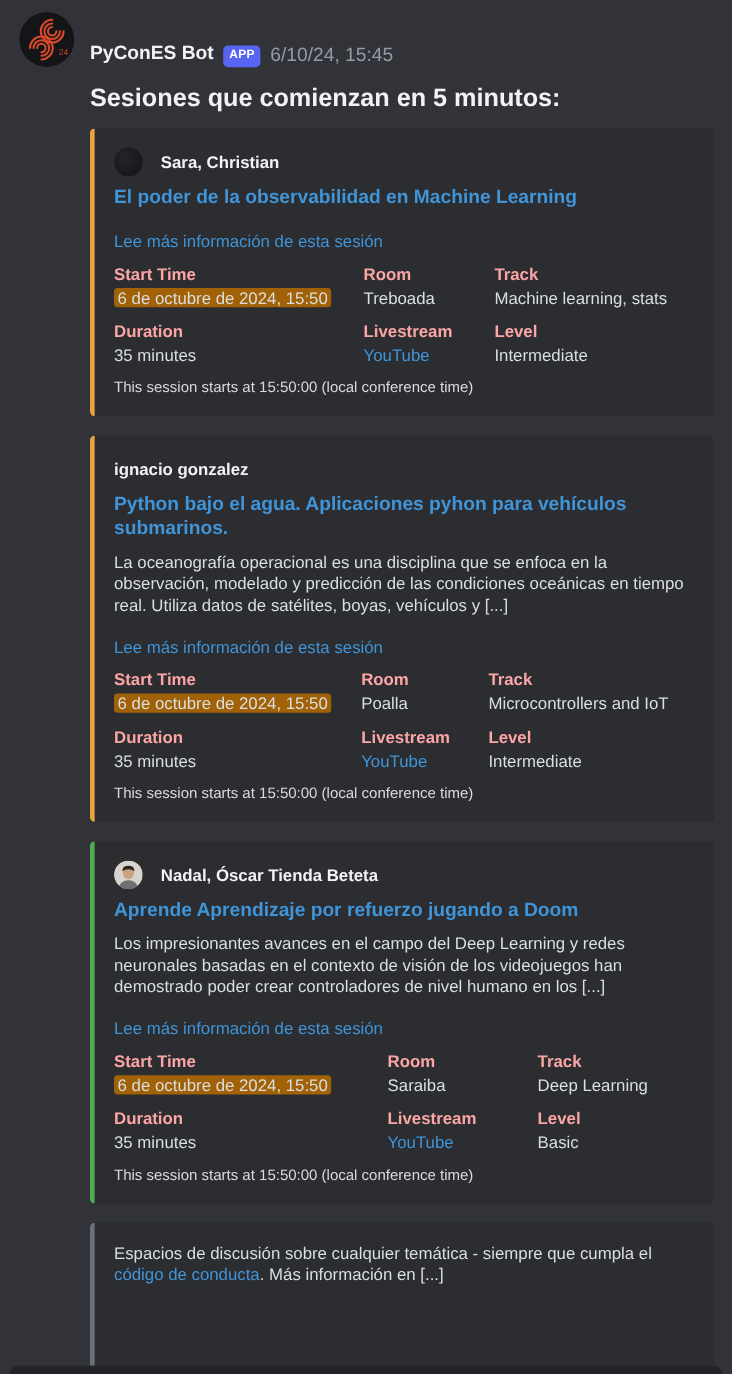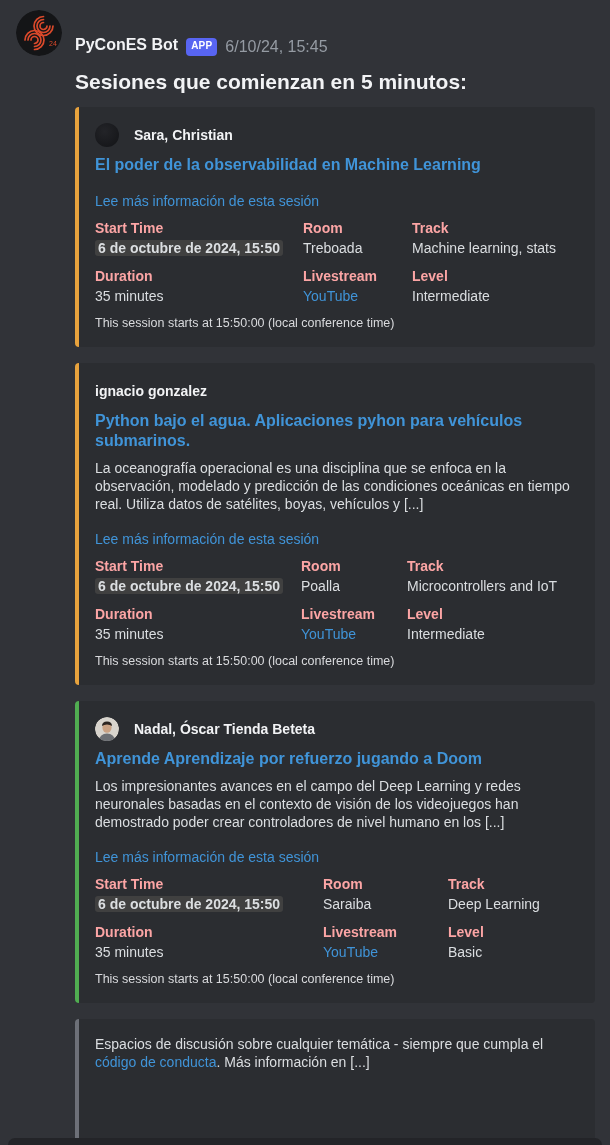--- a/index.html
+++ b/index.html
@@ -29,21 +29,21 @@
   .edesc{margin-top:8px;color:#dbdee1;font-size:14px;line-height:18px;}
   .edesc a{color:#4094d8;text-decoration:none;cursor:pointer;}
   .readmore{margin-top:17px;font-size:14px;line-height:18px;}
   .readmore a{color:#4094d8;text-decoration:none;cursor:pointer;}
   .fields{display:grid;margin-top:9px;row-gap:9px;}
   .cols-1 .fields{grid-template-columns:208px 109px auto;}
   .cols-2 .fields{grid-template-columns:206px 106px auto;}
   .cols-3 .fields{grid-template-columns:228px 125px auto;}
   .flabel{color:#fca5a5;font-size:14px;font-weight:700;line-height:19px;}
   .fvalue{color:#dbdee1;font-size:14px;line-height:19px;margin-top:1px;}
-  .fvalue .chip{background:#404040;border-radius:3px;padding:0 3px;font-weight:bold;}
+  .fvalue .chip{background:#a16207;border-radius:3px;padding:0 3px;}
   .fvalue a{color:#4094d8;text-decoration:none;cursor:pointer;}
   .efooter{margin-top:9px;color:#d9dadd;font-size:12.5px;line-height:16px;}
   .emoji-svg{display:inline-block;vertical-align:-3px;margin-left:3px;}
   .composer-strip{position:absolute;left:8px;right:8px;bottom:0;height:7px;
     background:#232428;border-radius:8px 8px 0 0;cursor:text;}
 </style>
 </head>
 <body>
 
 <div class="message">

